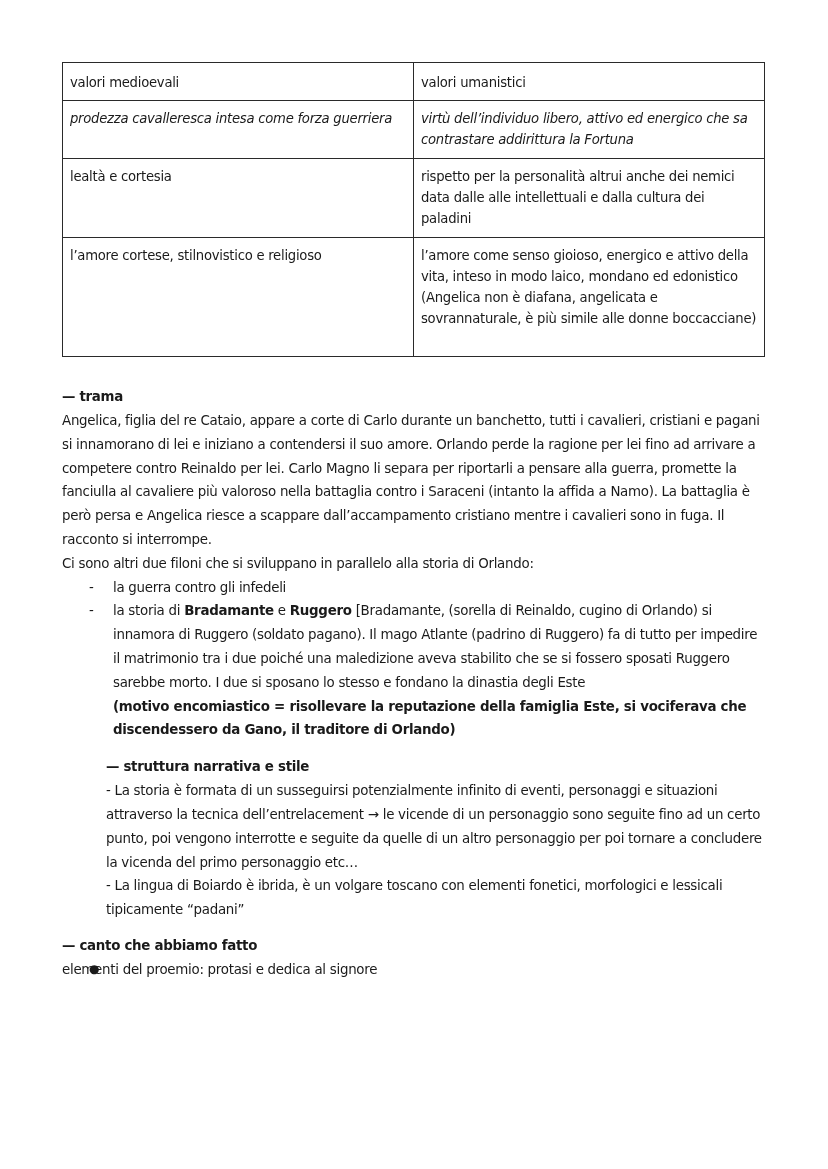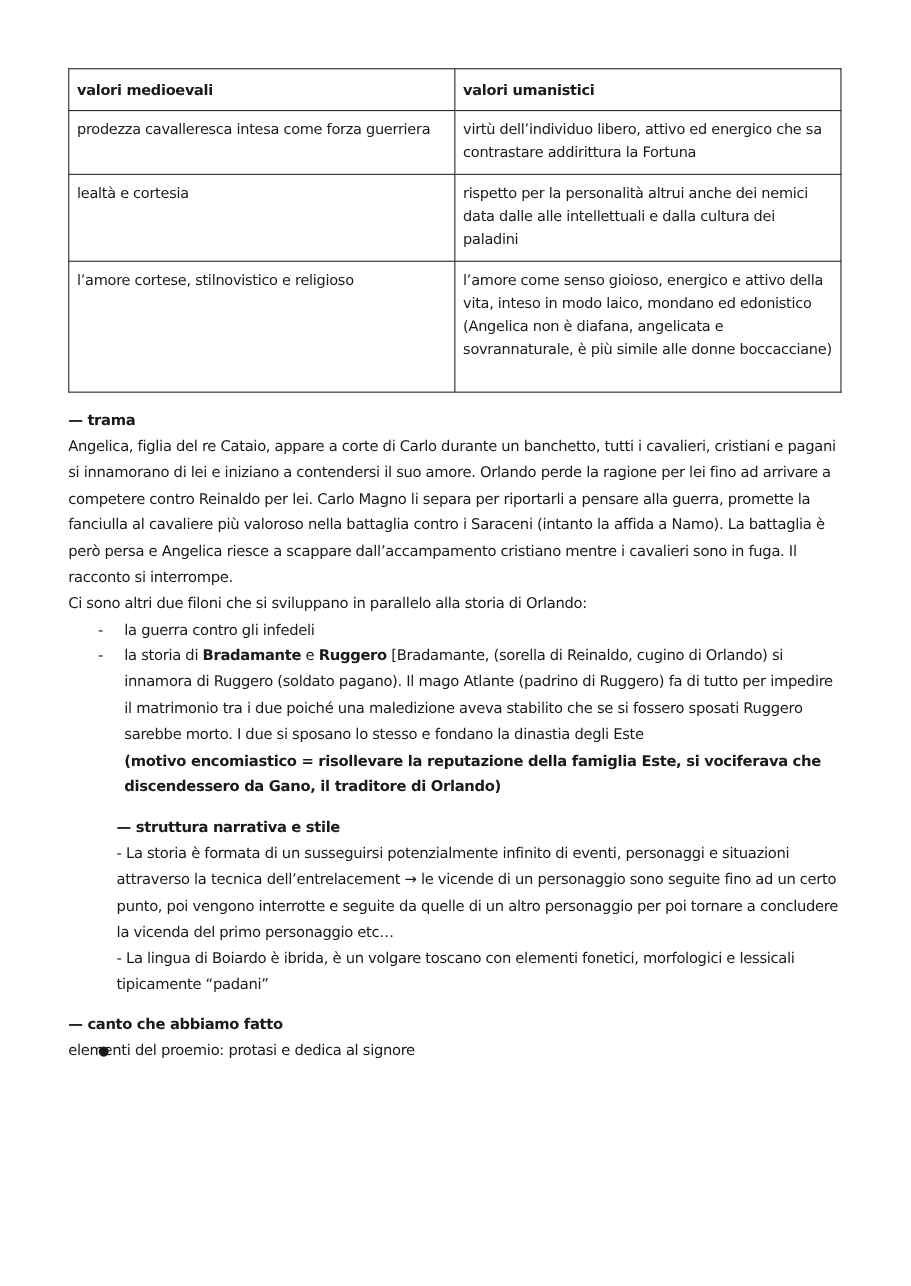--- a/index.html
+++ b/index.html
@@ -32,45 +32,45 @@
     table.values col.c2 { width: 351px; }
     table.values th,
     table.values td {
       border: 1.5px solid #2a2a2a;
       vertical-align: top;
       text-align: left;
       padding: 7px 7px 8px 7px;
       letter-spacing: -0.25px;
     }
     table.values th {
-      font-weight: bold;
+      font-weight: normal;
       height: 20px;
       padding-top: 9px;
       padding-bottom: 7px;
     }
-    tr.r1 td { height: 42px; }
+    tr.r1 td { height: 42px; font-style: italic; }
     tr.r2 td { height: 63px; }
     tr.r3 td { height: 103px; }
 
     .section-heading {
       font-weight: bold;
       font-size: 13.4px;
       letter-spacing: -0.3px;
       margin: 0;
       line-height: 24px;
     }
     .body-text {
       font-size: 13.4px;
       line-height: 23.8px;
       letter-spacing: -0.28px;
       margin: 0;
     }
     .body-text b { font-weight: normal; }
 
-    .trama-block { margin-top: 14px; }
+    .trama-block { margin-top: 28px; }
     ul.dash-list {
       list-style: none;
       margin: 0;
       padding: 0 0 0 51px;
       font-size: 13.4px;
       line-height: 23.8px;
       letter-spacing: -0.28px;
     }
     ul.dash-list li {
       position: relative;

